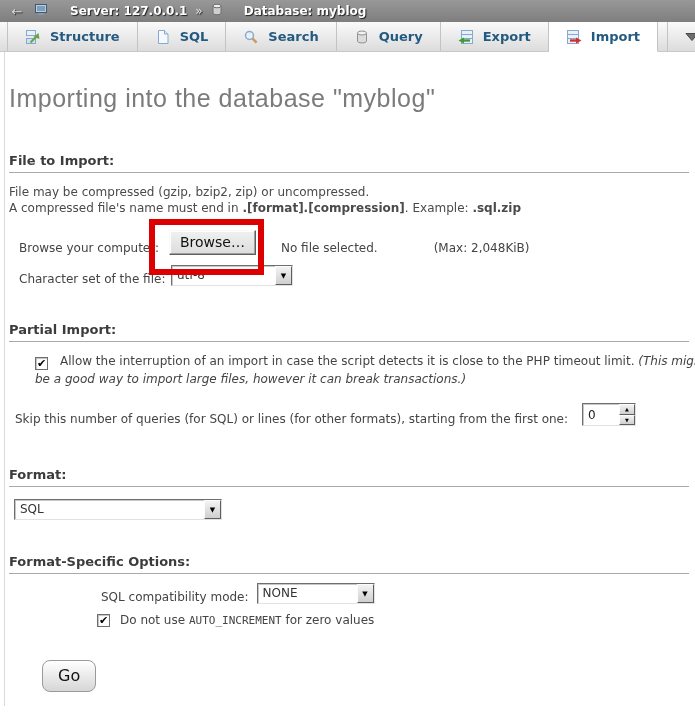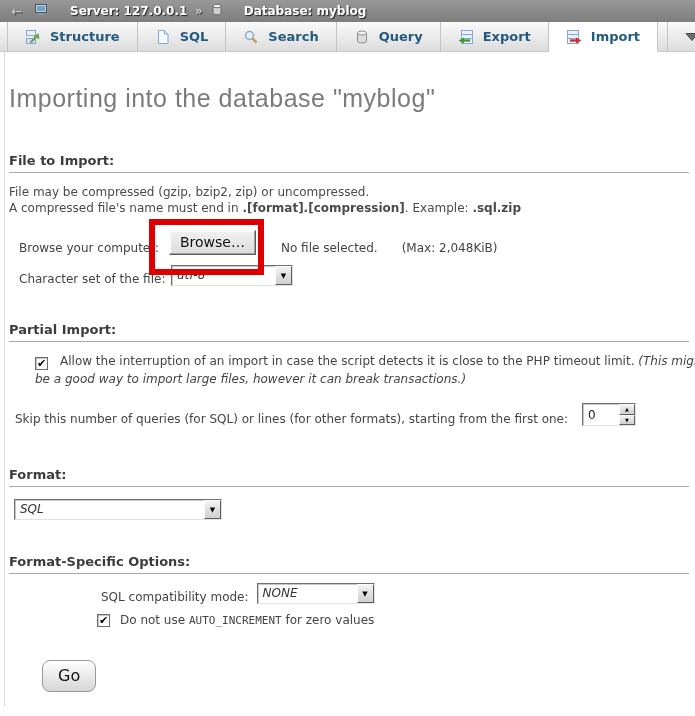--- a/index.html
+++ b/index.html
@@ -37,31 +37,31 @@
   .para { margin-top:12px; line-height:15.5px; color:#4a4a4a; }
   .row { display:flex; align-items:flex-end; }
   .browse-row { margin-top:15px; margin-left:10px; height:24px; }
   .browse-label { width:150px; }
   .btn3d { background:linear-gradient(#f1f1f1,#dcdcdc); border:1px solid;
     border-color:#f8f8f8 #5e5e5e #5e5e5e #f8f8f8;
     box-shadow:inset -1px -1px 0 #9f9f9f, inset 1px 1px 0 #fff;
     font-size:14px; color:#111; padding:3px 10px 4px; cursor:pointer;
     font-family:"DejaVu Sans",sans-serif; }
   .nofile { margin-left:25px; }
-  .maxsize { margin-left:24px; }
+  .maxsize { margin-left:56px; }
 
   .charset-row { margin-top:10px; margin-left:10px; height:21px; }
   .charset-label { width:152px; }
 
   
   .sel { display:inline-flex; align-items:stretch; justify-content:space-between;
     background:#fff; border:1px solid; border-color:#6f6f6f #e2e2e2 #e2e2e2 #6f6f6f;
     box-shadow:inset 1px 1px 0 rgba(0,0,0,.22); height:21px; cursor:pointer; }
   .sel .val { padding:2px 4px 0 5px; font-size:12px; color:#333; white-space:nowrap;
-    overflow:hidden; flex:1;font-style:italic; }
+    overflow:hidden; flex:1; }
   .sel .arrow-btn { width:17px; background:linear-gradient(#f3f3f3,#cfcfcf);
     border:1px solid; border-color:#fcfcfc #5e5e5e #5e5e5e #fcfcfc;
     display:flex; align-items:center; justify-content:center;
     font-size:7px; color:#000; }
   .sel.w-charset { width:122px; } .sel.w-format { width:208px; } .sel.w-compat { width:118px; }
 
   
   .cb { width:13px; height:13px; background:#fff; border:1px solid #6d6d6d;
     box-shadow:inset 1px 1px 1px rgba(0,0,0,.25); display:inline-flex;
     align-items:center; justify-content:center; font-size:11px; line-height:11px;

